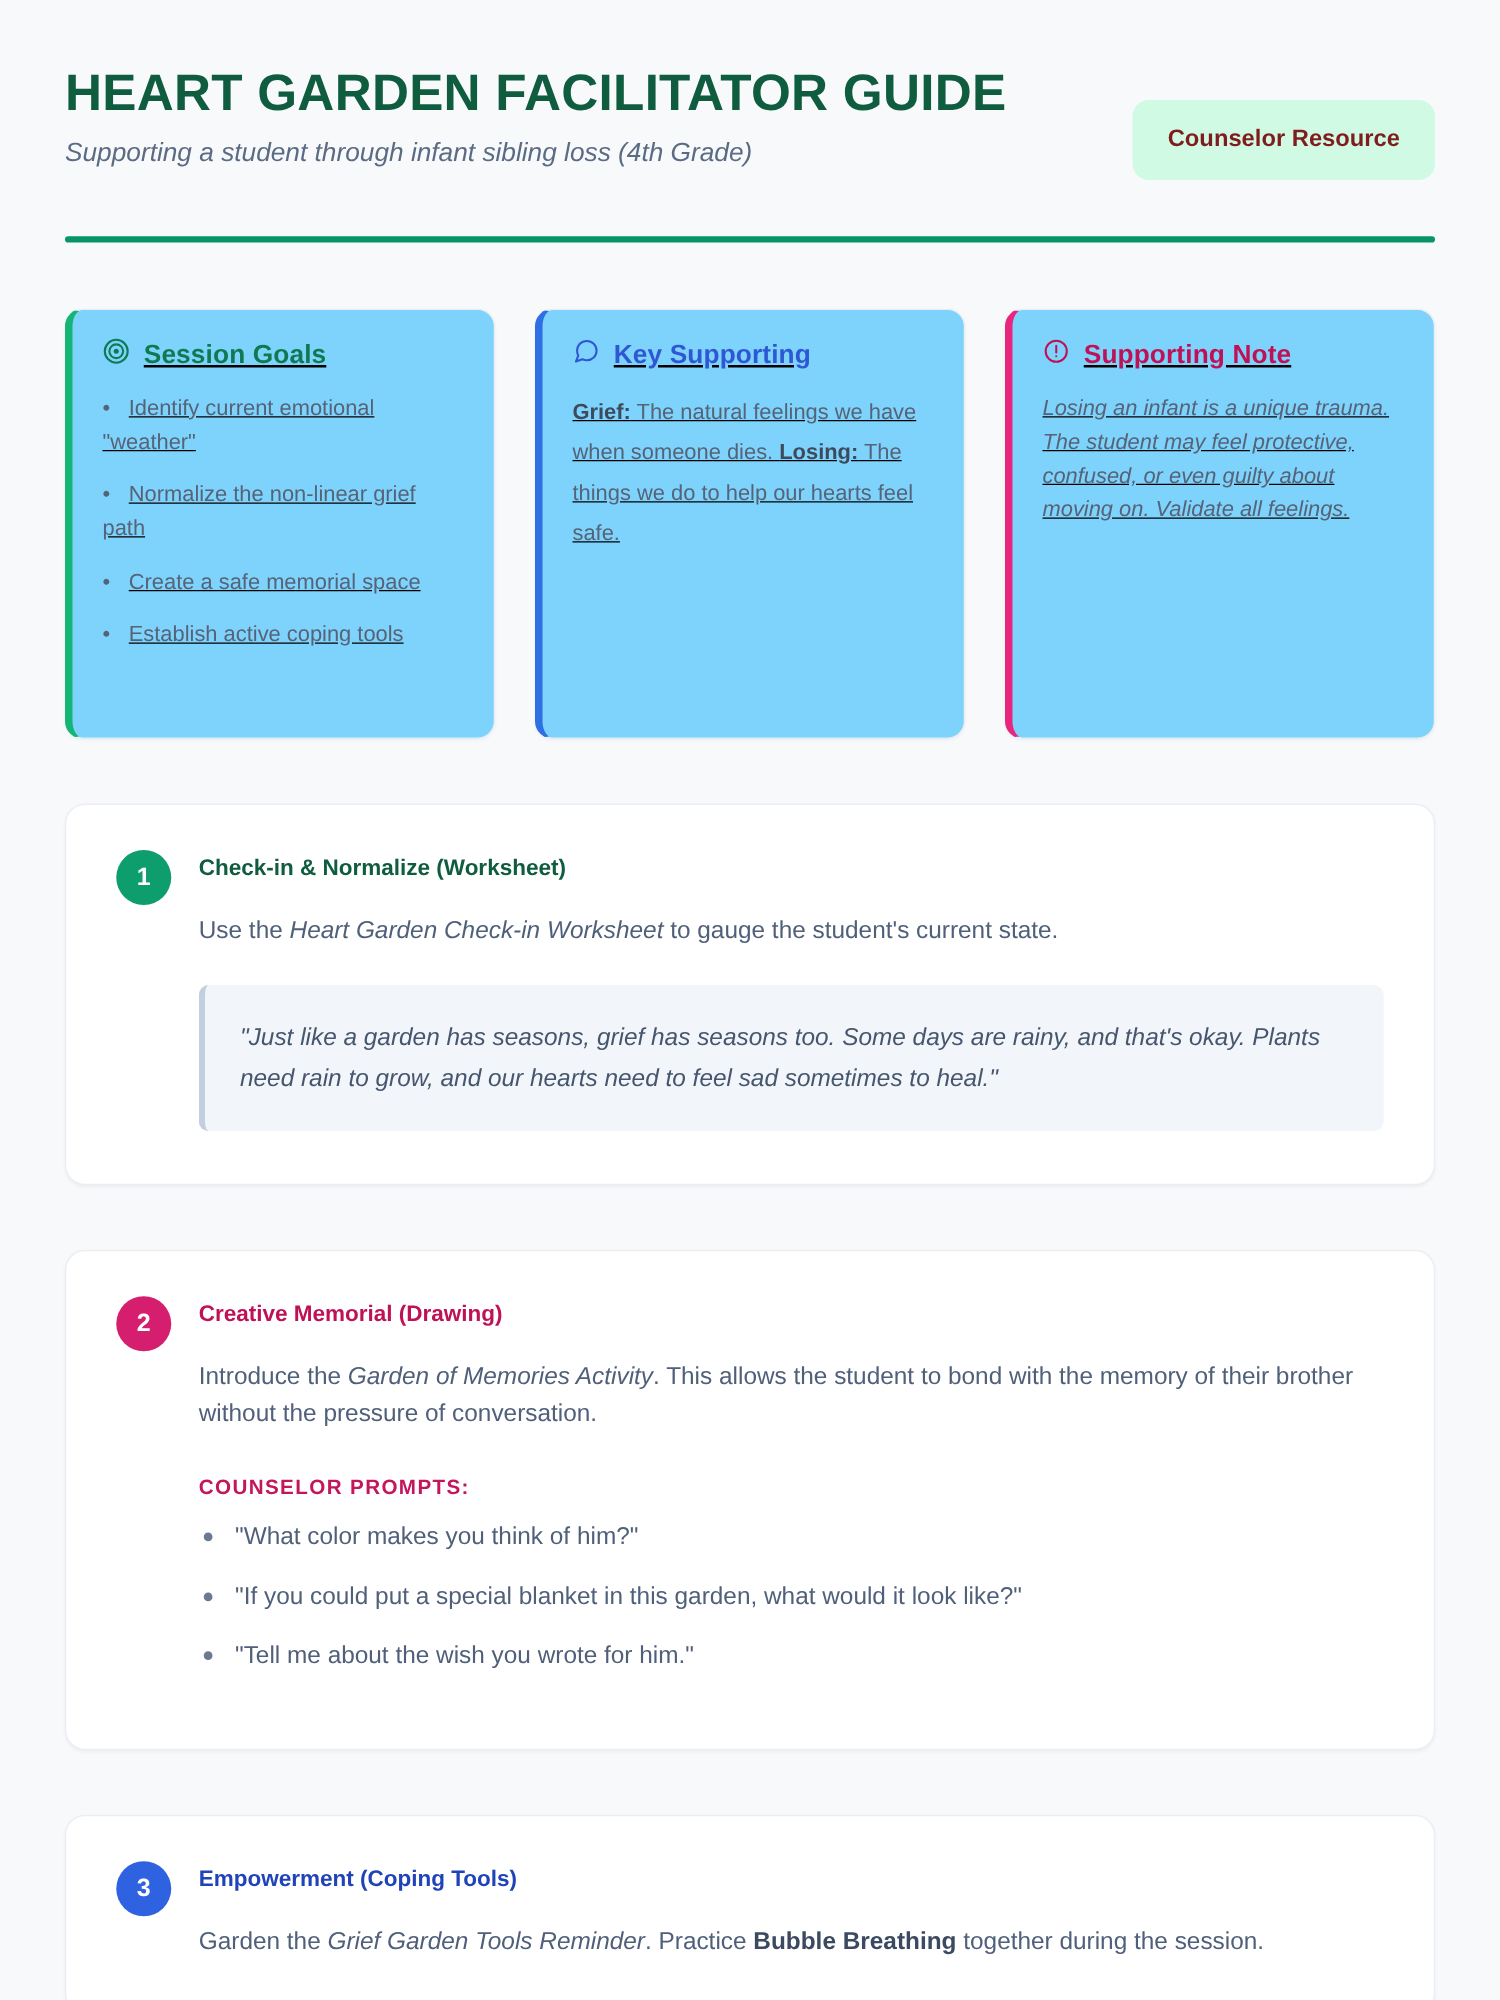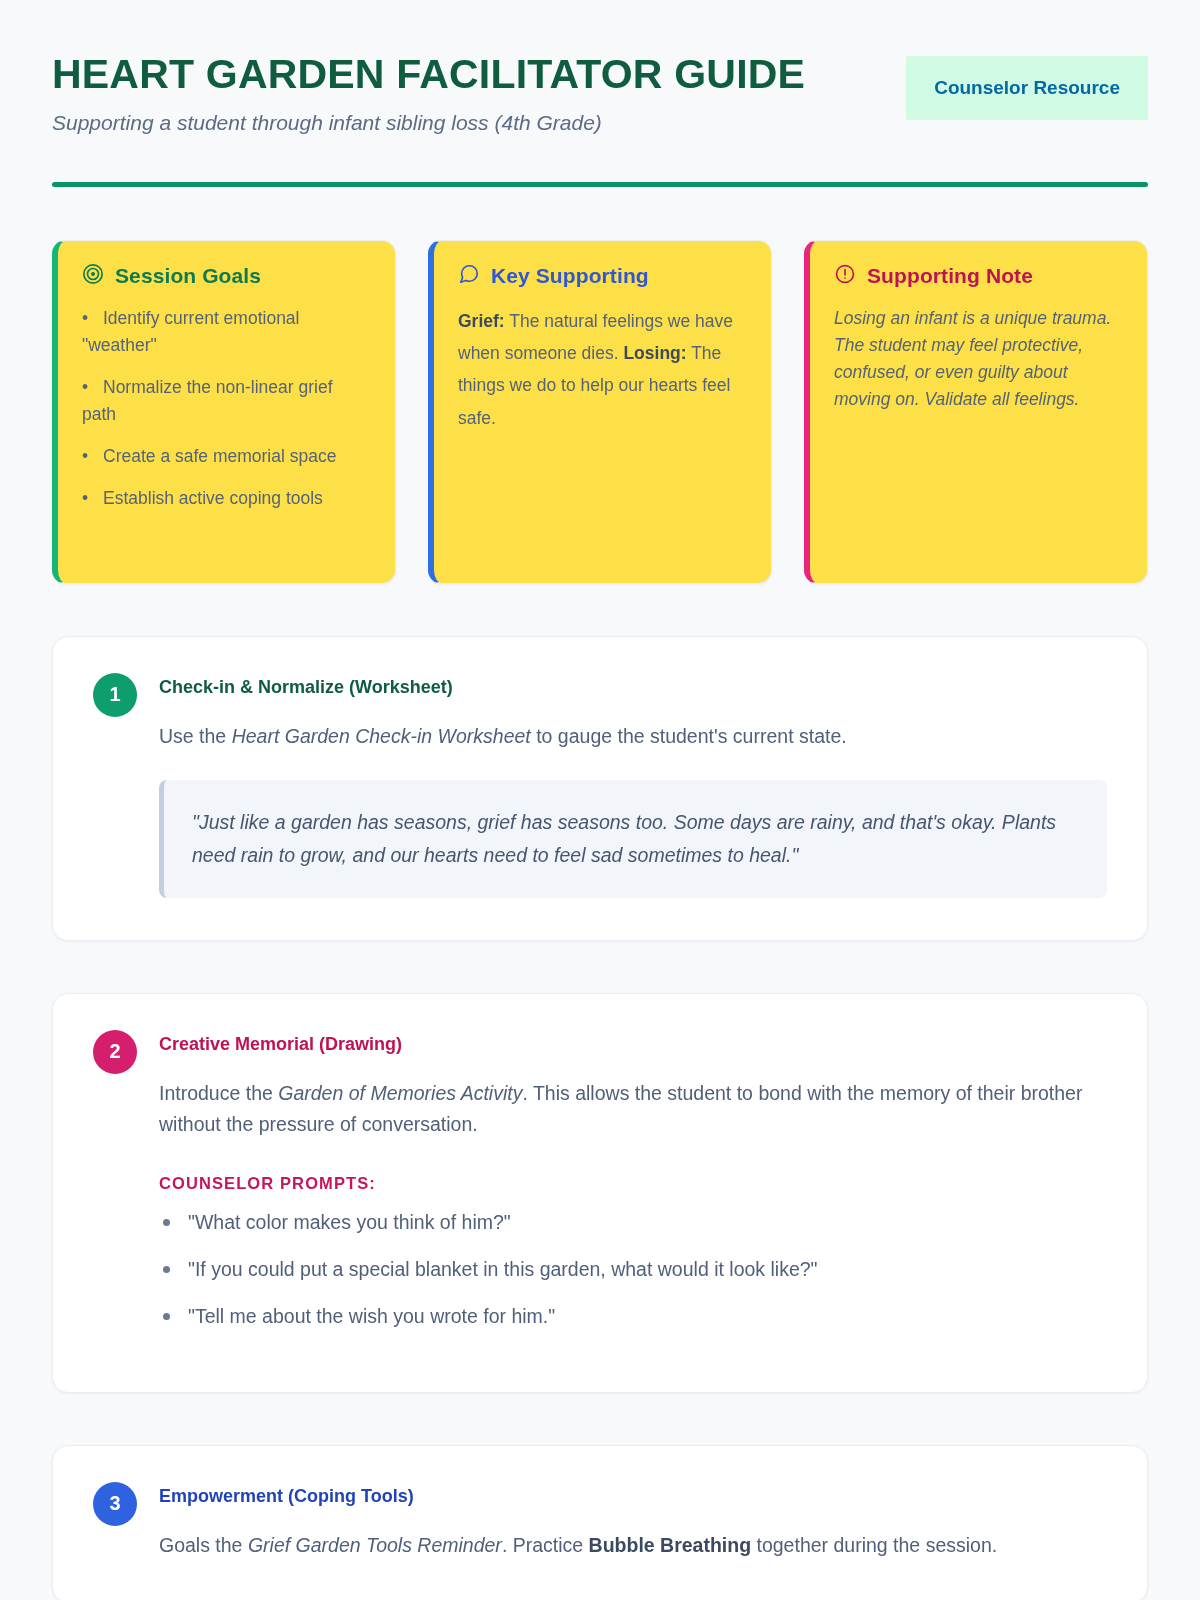--- a/index.html
+++ b/index.html
@@ -36,53 +36,54 @@
   .doc-subtitle {
     margin-top: 13px;
     font-size: 21px;
     font-style: italic;
     color: #5b6b84;
     line-height: 1.3;
   }
 
   .badge {
     flex: 0 0 auto;
-    margin-top: 8px;
+    margin-top: 32px;
     background: #d1fae5;
-    color: #0369a1;
+    color: #7f1d1d;
     font-size: 19px;
     font-weight: 700;
-    border-radius: 1px;
+    border-radius: 13px;
     padding: 21px 28px;
     white-space: nowrap;
   }
 
   .header-rule {
     margin-top: 45px;
     height: 5px;
     border-radius: 3px;
     background: #089466;
   }
 
   
   .info-row {
     display: flex;
     gap: 32px;
     margin-top: 53px;
   }
   .info-card {
     flex: 1 1 0;
-    background: #fde047;
+    background: #7dd3fc;
     border: 1px solid #eaeef3;
     border-radius: 14px;
     border-left-width: 6px;
     border-left-style: solid;
     padding: 22px 24px 26px 24px;
     min-height: 344px;
     box-shadow: 0 1px 3px rgba(16,30,60,0.05);
+    text-decoration: underline;
   }
   .info-card.green  { border-left-color: #14b575; }
   .info-card.blue   { border-left-color: #2f6fe4; }
   .info-card.pink   { border-left-color: #e8267e; }
 
   .card-head {
     display: flex;
     align-items: center;
     gap: 11px;
     margin-bottom: 16px;
@@ -307,18 +308,18 @@
         </div>
       </div>
     </div>
   </div>
 
   <div class="step-card">
     <div class="step-head">
       <div class="step-num blue">3</div>
       <div class="step-body">
         <div class="step-title blue">Empowerment (Coping Tools)</div>
-        <div class="step-desc"><span>Goals the </span><i>Grief Garden Tools Reminder</i><span>. Practice </span><b>Bubble Breathing</b><span> together during the session.</span></div>
+        <div class="step-desc"><span>Garden the </span><i>Grief Garden Tools Reminder</i><span>. Practice </span><b>Bubble Breathing</b><span> together during the session.</span></div>
       </div>
     </div>
   </div>
 
 </div>
 
 </body></html>

